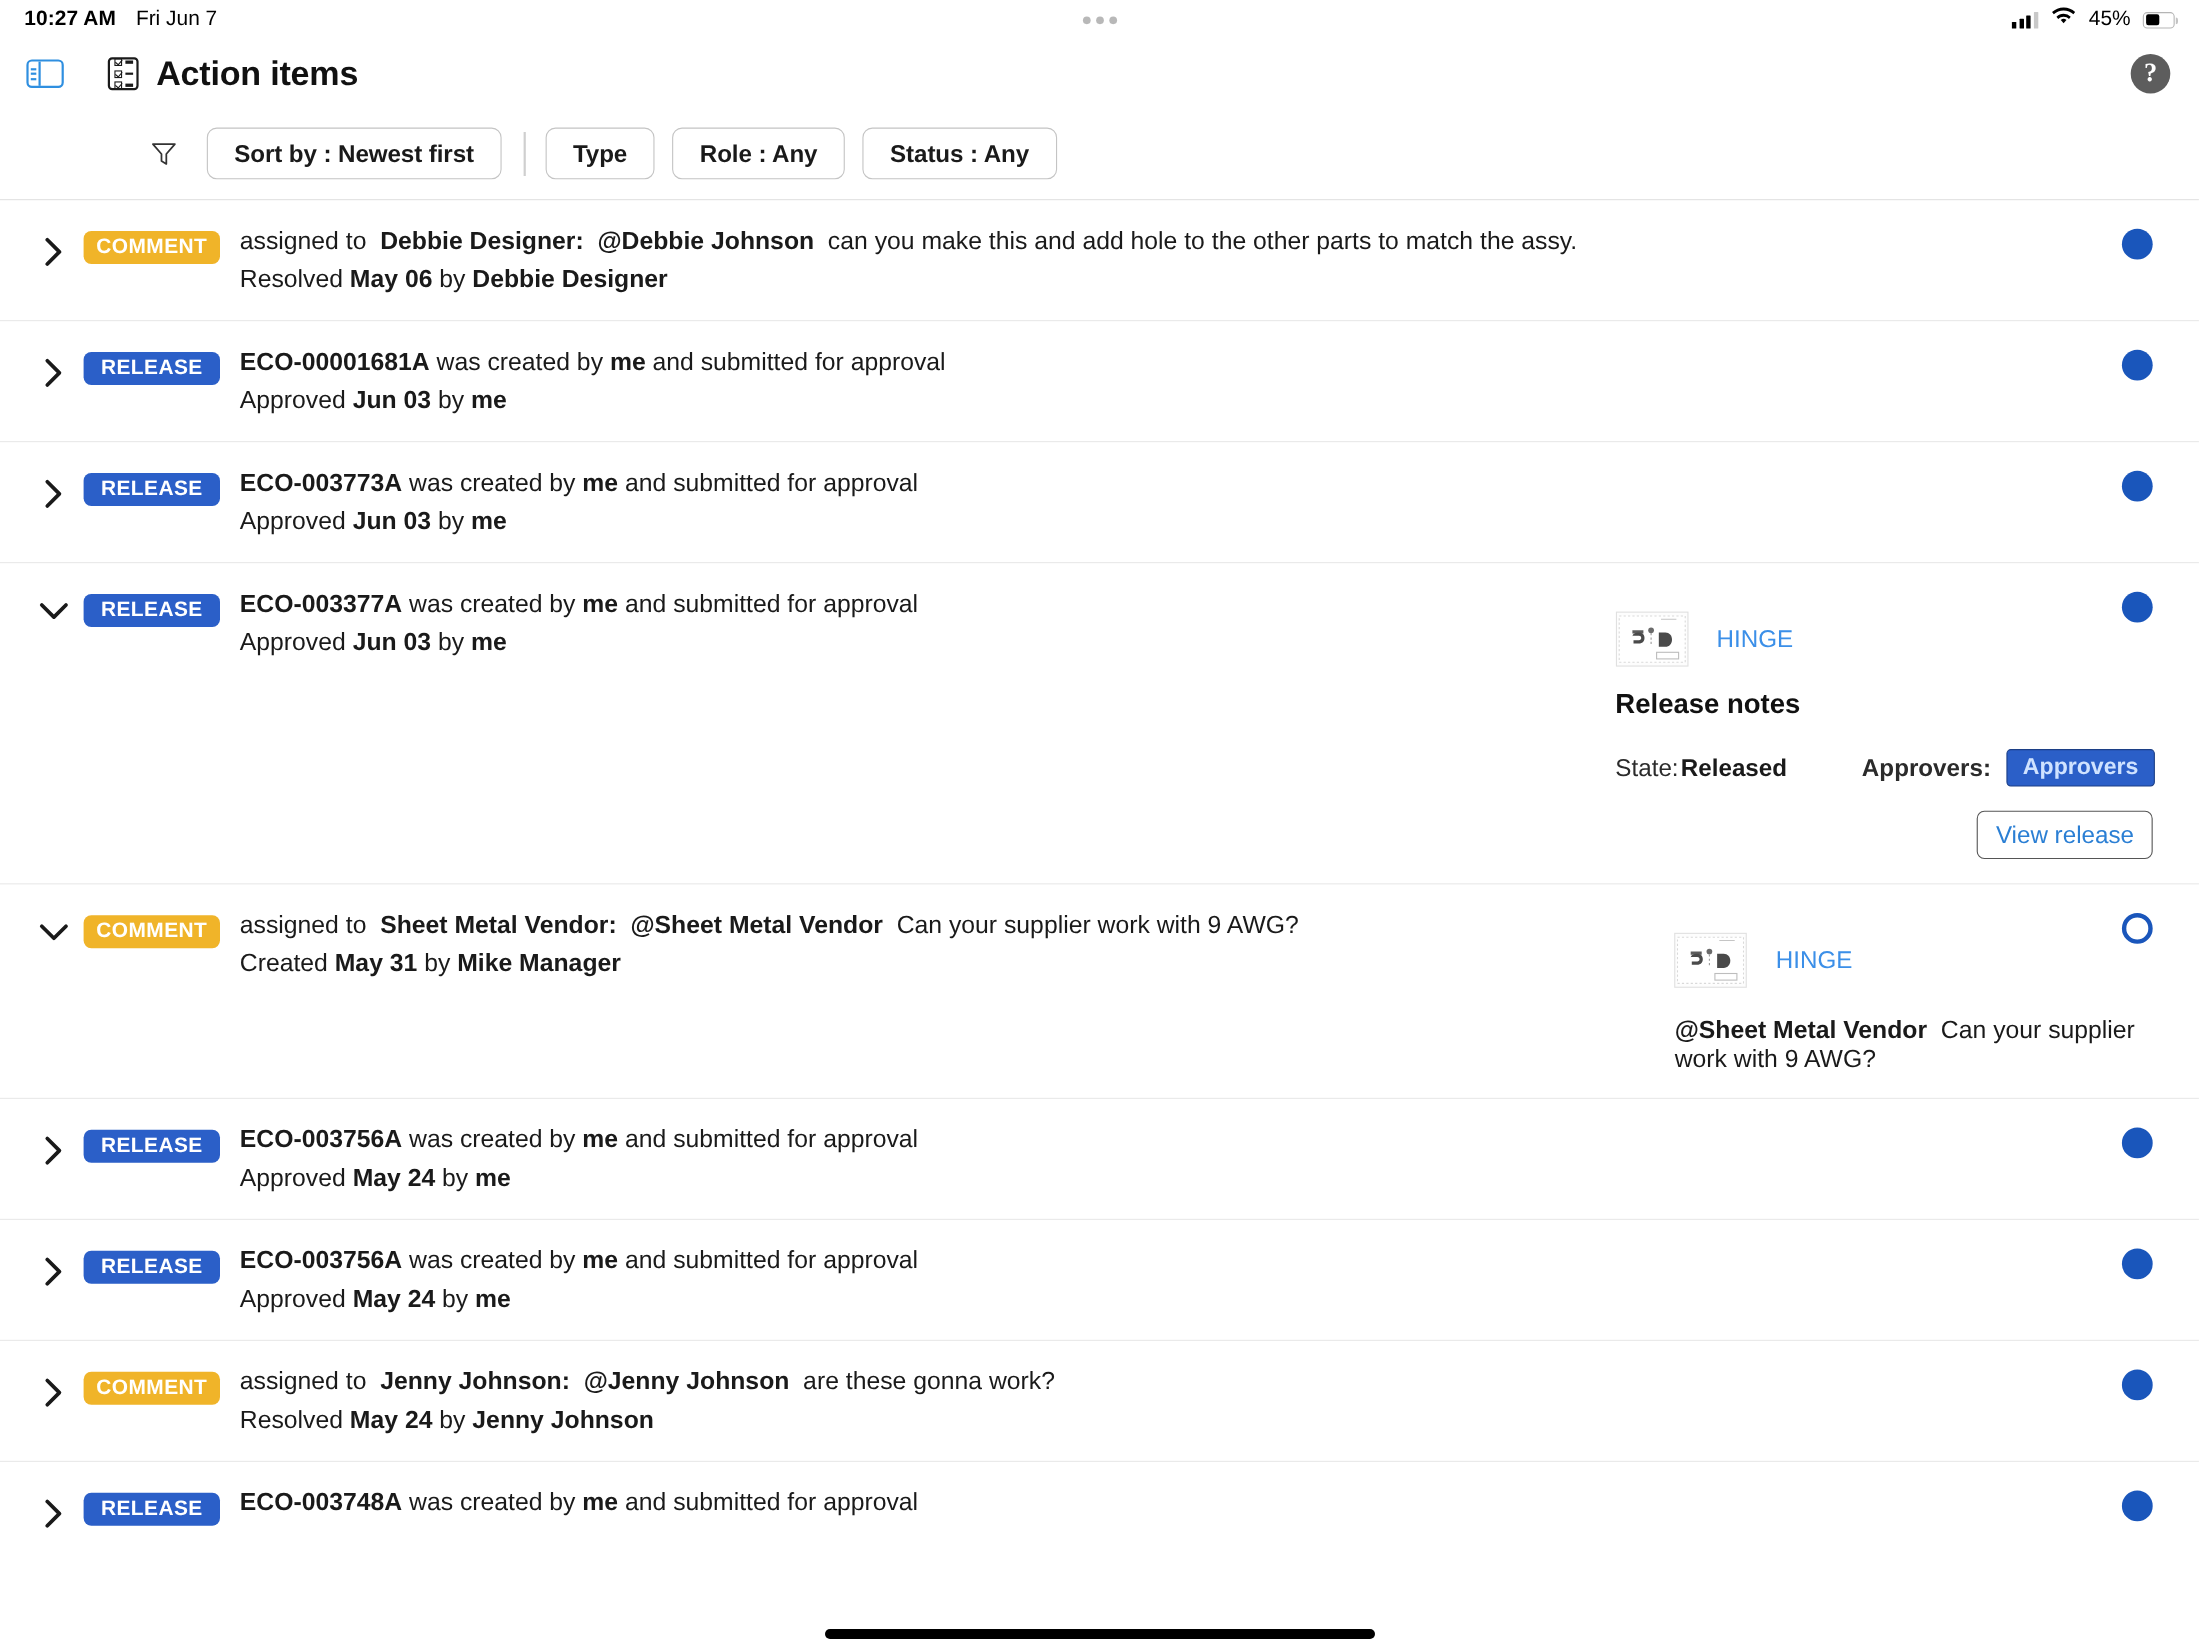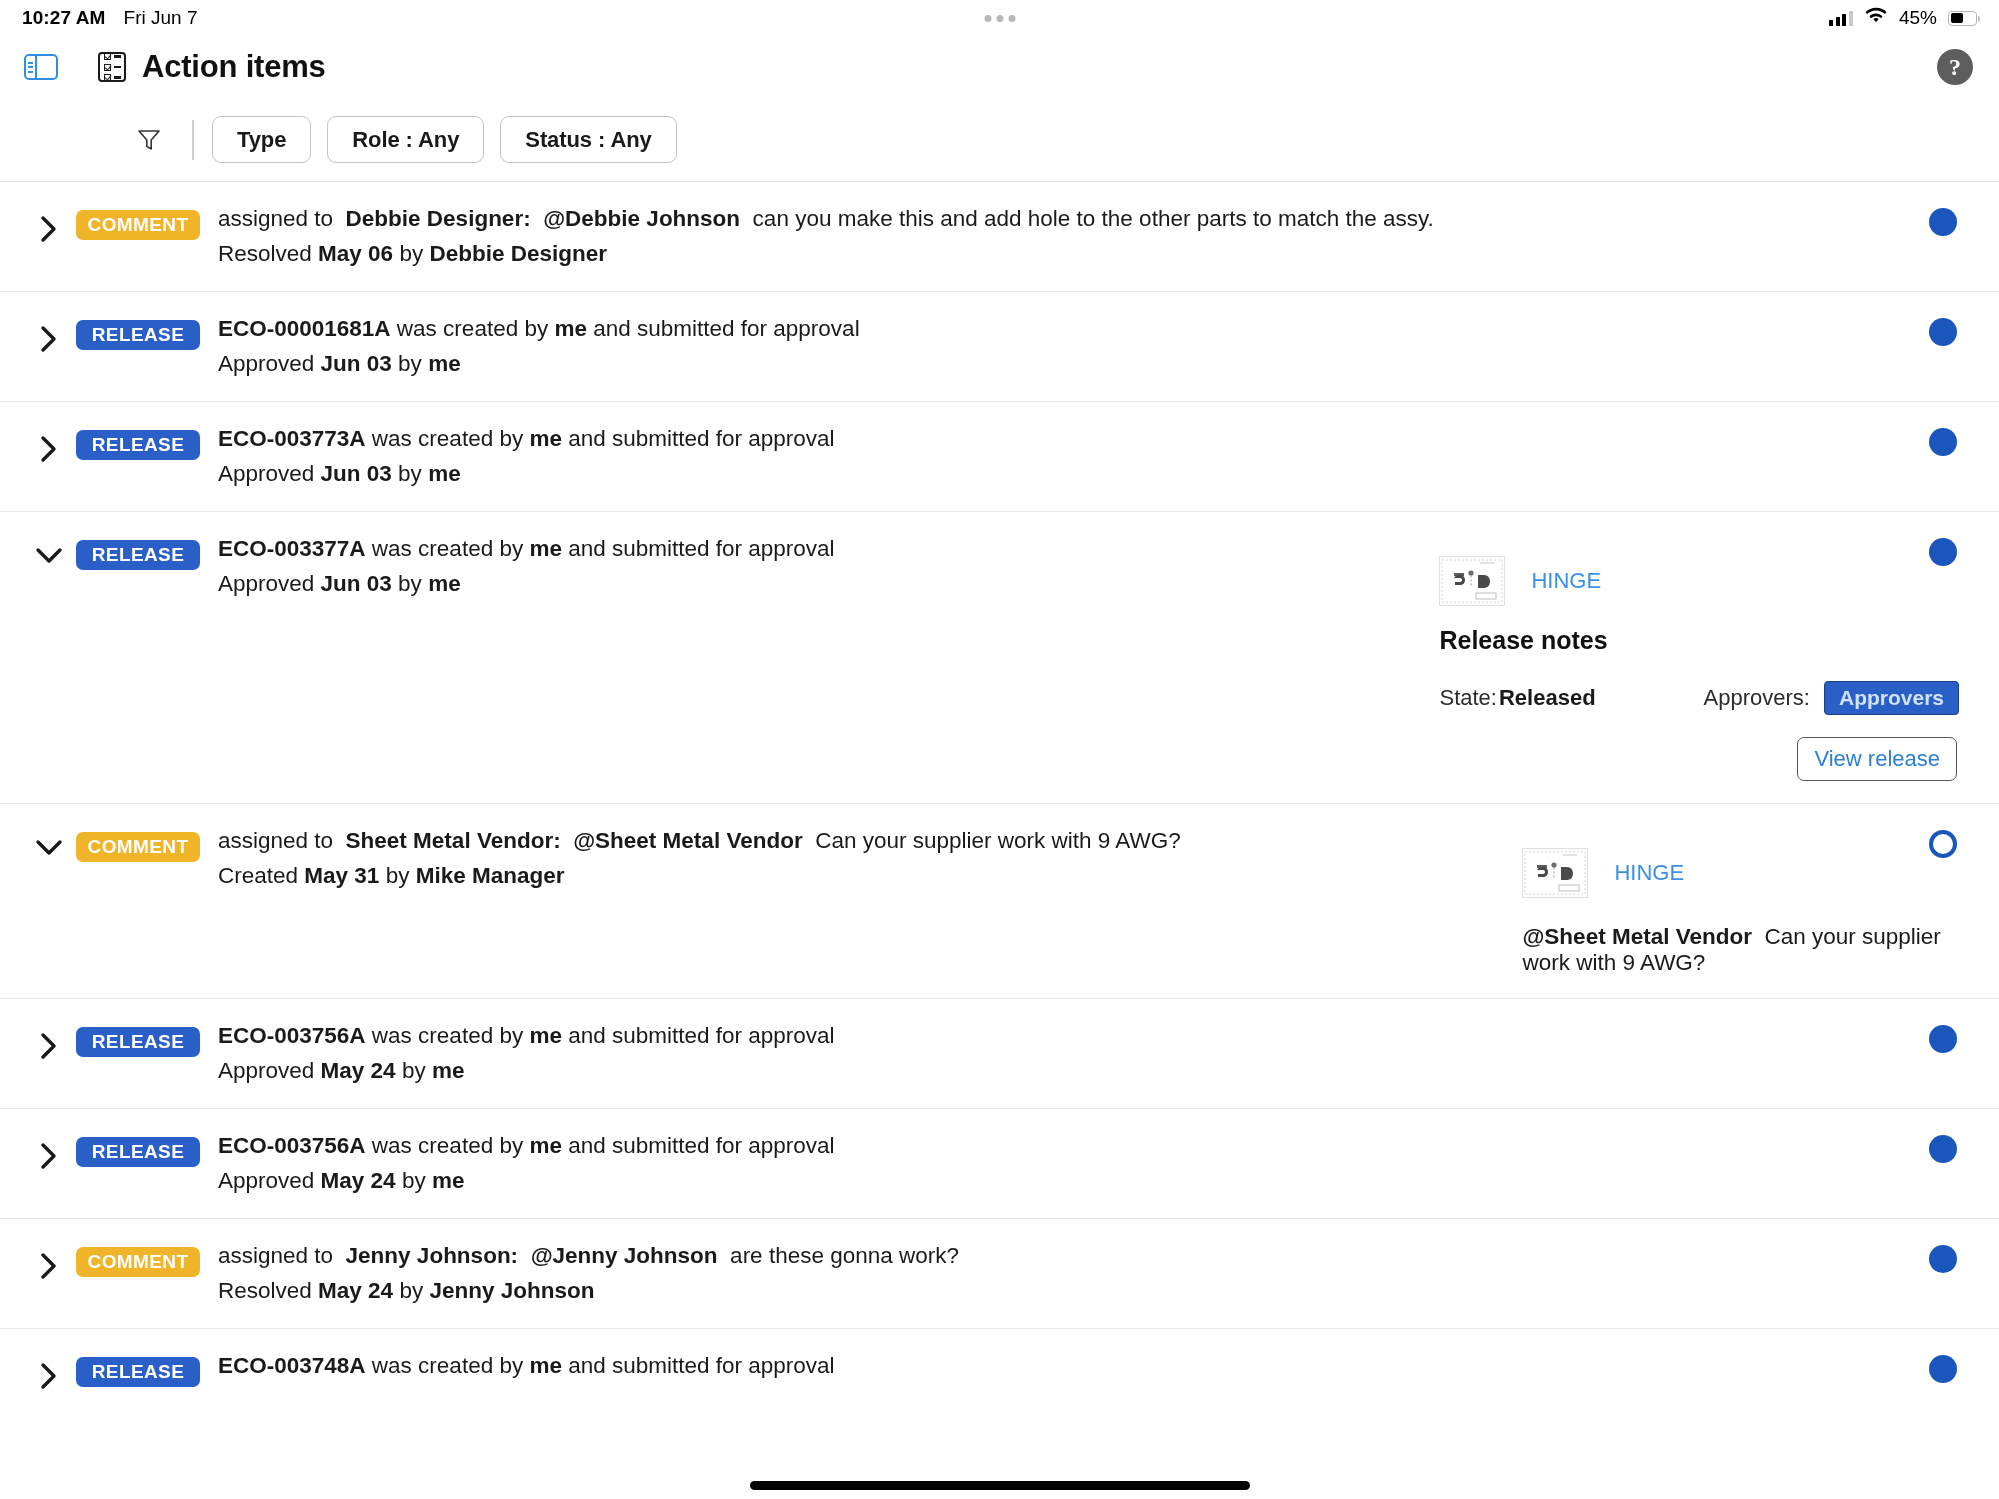--- a/index.html
+++ b/index.html
@@ -139,21 +139,21 @@
   .thumb {
     width: 66px; height: 50px; border: 1px solid #e0e0e0; background: #fdfdfd;
     position: relative; overflow: hidden; flex: 0 0 auto;
   }
   .thumb svg { display:block; }
   .thumb-label { font-size: 22px; color: #3b8fe8; font-weight: 500; }
   .rel-notes-title { font-size: 25px; font-weight: 700; color: #111; margin-top: 20px; }
   .state-row { display: flex; align-items: center; margin-top: 26px; font-size: 22px; color: #1a1a1a; }
   .state-row .lbl { color: #2b2b2b; }
   .state-row .val { font-weight: 700; margin-left: 2px; }
-  .state-row .appr { margin-left: 108px; }
+  .state-row .appr { margin-left: 68px; font-weight: bold; }
   .pill {
     margin-left: 14px; background: #2b5fc8; color: #cfe2ff;
     border: 1px solid #1c3f86;
     font-size: 21px; font-weight: 600; padding: 4px 14px; border-radius: 4px;
   }
   .comment-body { font-size: 22.5px; color: #1a1a1a; margin-top: 26px; }
   .comment-body b { font-weight: 700; }
   .action-row { display: flex; justify-content: flex-end; margin-top: 22px; padding-right: 2px;}
   .ghost-btn {
     border: 1.4px solid #555; border-radius: 7px; background: #fff;
@@ -223,20 +223,21 @@
   <div class="hdr-title">Action items</div>
   <div class="help-icon">?</div>
 </div>
 
 <div class="filterbar">
   <span class="funnel">
     <svg width="26" height="26" viewBox="0 0 26 26">
         <path d="M3 4h20L15.2 13v9l-4.4-2.6V13z" fill="none" stroke="#333" stroke-width="1.6" stroke-linejoin="round"></path>
       </svg>
   </span>
+  <div class="chip">Sort by : Newest first</div>
   <div class="divider-v"></div>
   <div class="chip">Type</div>
   <div class="chip">Role : Any</div>
   <div class="chip">Status : Any</div>
 </div>
 
 <div class="list" id="list">
     <div class="row">
       <div style="display: flex; width: 100%; position: static;">
         <div class="chev">

